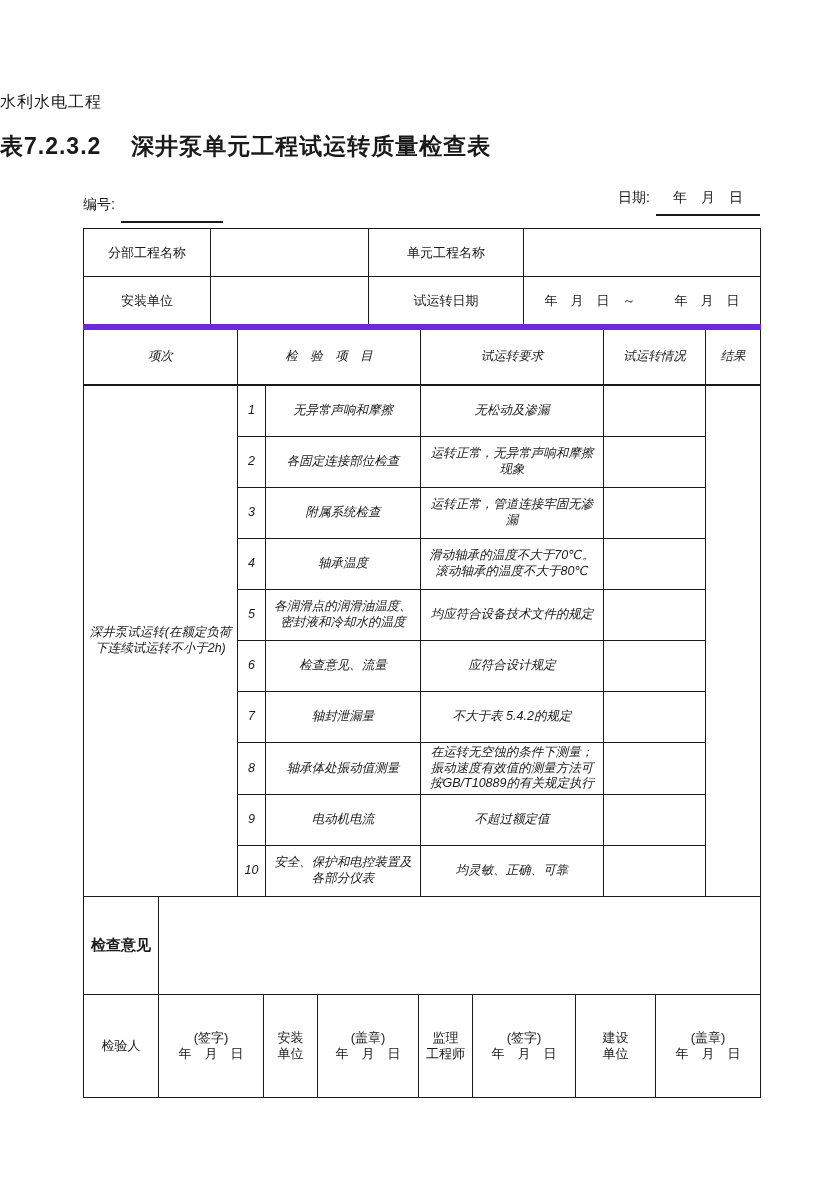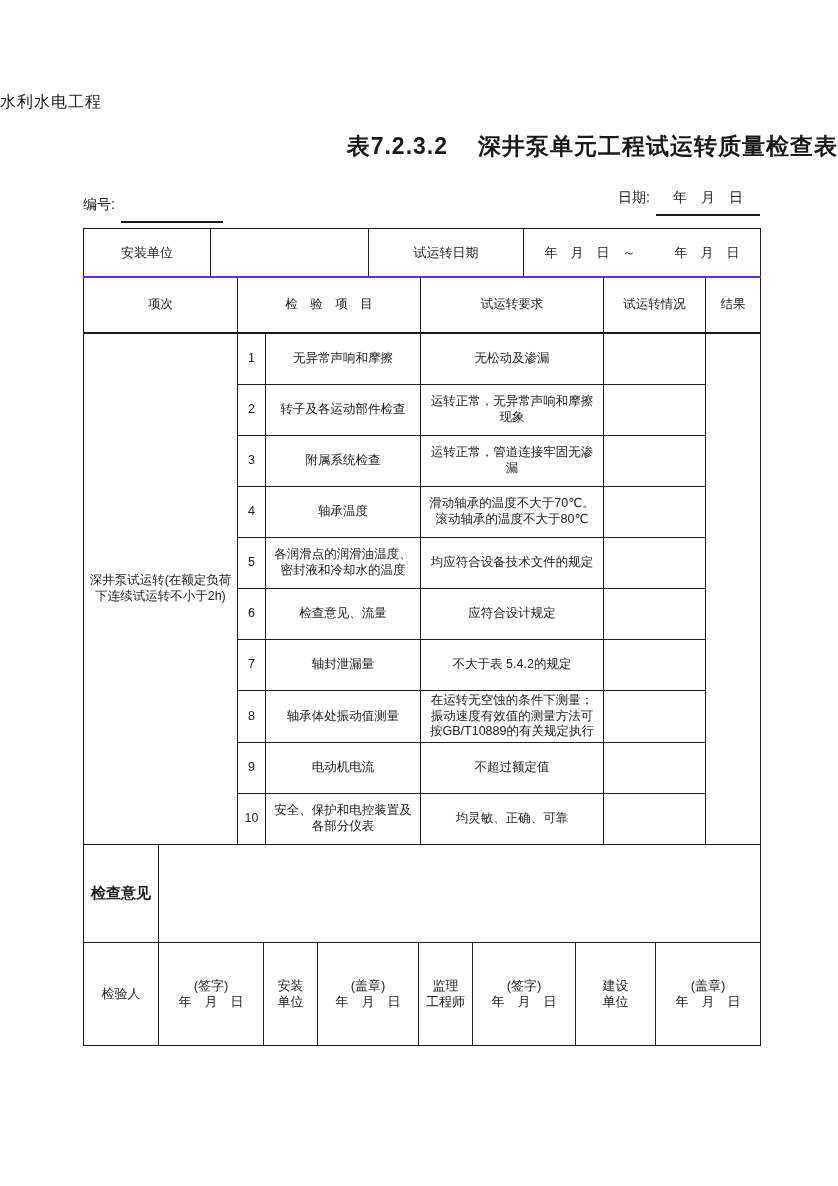--- a/index.html
+++ b/index.html
@@ -9,21 +9,21 @@
     background:#ffffff;
     font-family:"Liberation Sans","DejaVu Sans",sans-serif;
     color:#1a1a1a;
   }
   .org-title{
     position:absolute;top:92px;left:0;width:100%;
     text-align:left;font-size:16px;letter-spacing:1px;
   }
   .main-title{
     position:absolute;top:131px;left:0;width:100%;
-    text-align:right;font-size:23px;font-weight:bold;letter-spacing:1px;
+    text-align:left;font-size:23px;font-weight:bold;letter-spacing:1px;
     margin:0;
   }
   .meta-row{
     position:absolute;top:189px;left:83px;width:677px;
     display:flex;justify-content:space-between;align-items:flex-end;
     font-size:14px;
   }
   .meta-left,.meta-right{display:flex;align-items:flex-start;}
   .no-line{
     display:inline-block;width:102px;height:18px;
@@ -35,21 +35,21 @@
     border-bottom:2px solid #1a1a1a;
     padding:0 4px 7px 4px;margin-left:6px;
   }
   .tables{position:absolute;top:228px;left:83px;width:677px;}
   table{border-collapse:collapse;table-layout:fixed;width:677px;}
   td{
     border:1px solid #1a1a1a;text-align:center;vertical-align:middle;
     font-size:13px;padding:2px;overflow:hidden;
   }
   .info td{height:43px;}
-  .checklist{margin-top:-1px;border-top:2px solid #6d28d9;}
+  .checklist{margin-top:-1px;border-top:6px solid #6d28d9;font-style:italic;}
   .checklist tr.head td{height:50px;border-bottom:2px solid #1a1a1a;}
   .checklist td{height:46px;font-size:12.5px;line-height:1.25;}
   .preline{white-space:pre-line;}
   .opinion{margin-top:-1px;}
   .opinion td{height:93px;}
   .opinion .op-label{font-size:15px;font-weight:bold;}
   .signature{margin-top:-1px;}
   .signature td{height:98px;font-size:13px;line-height:1.25;}
   .sig-top{}
   .sig-date{margin-top:0;}
@@ -77,20 +77,26 @@
   <div class="tables">
 
     <table class="info">
       <colgroup>
           <col style="width:127px">
           <col style="width:158px">
           <col style="width:155px">
           <col style="width:237px">
         </colgroup>
       <tbody>
+          <tr>
+        <td>分部工程名称</td>
+        <td></td>
+        <td>单元工程名称</td>
+        <td></td>
+      </tr>
       <tr>
         <td>安装单位</td>
         <td></td>
         <td>试运转日期</td>
         <td>年　月　日　～　　　年　月　日</td>
       </tr>
     </tbody>
       </table>
 
     <table class="checklist">
@@ -114,21 +120,21 @@
         <td rowspan="10" class="preline">深井泵试运转(在额定负荷
 下连续试运转不小于2h)</td>
         <td>1</td>
         <td class="preline">无异常声响和摩擦</td>
         <td class="preline">无松动及渗漏</td>
         <td></td>
         <td rowspan="10"></td>
       </tr>
       <tr>
         <td>2</td>
-        <td class="preline">转子及各运动部件检查</td>
+        <td class="preline">各固定连接部位检查</td>
         <td class="preline">运转正常，无异常声响和摩擦
 现象</td>
         <td></td>
       </tr>
       <tr>
         <td>3</td>
         <td class="preline">附属系统检查</td>
         <td class="preline">运转正常，管道连接牢固无渗
 漏</td>
         <td></td>

